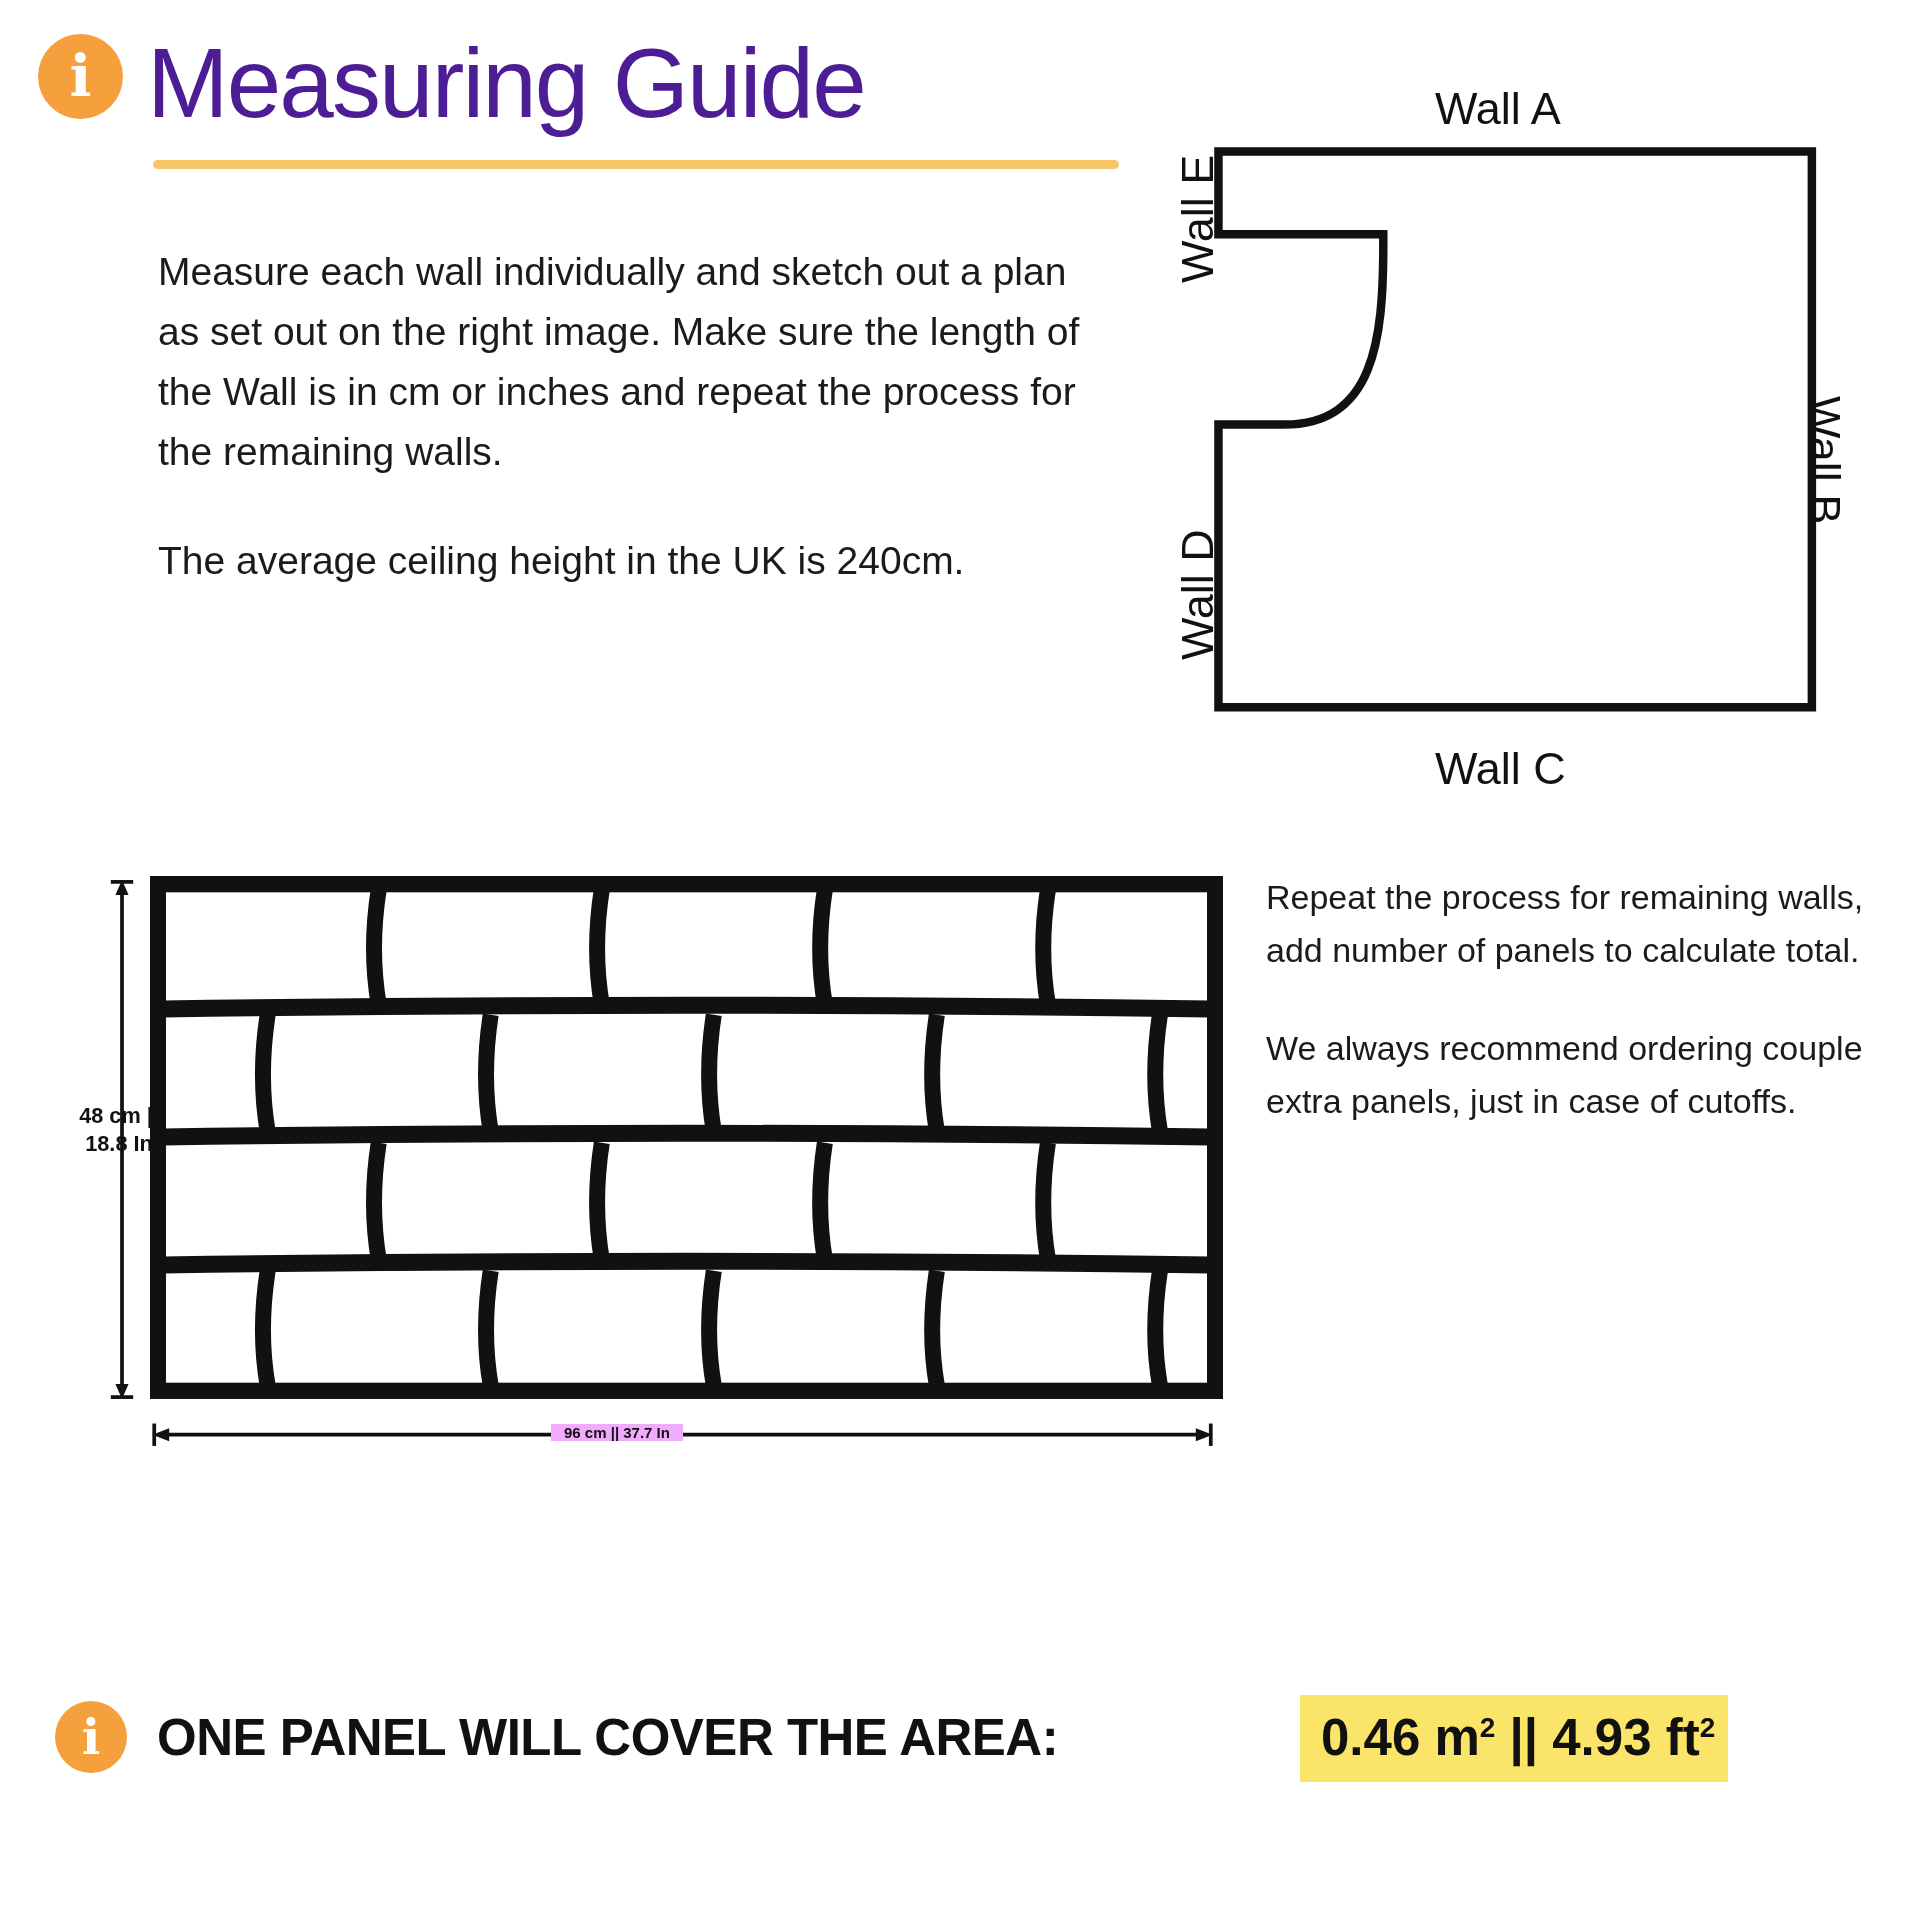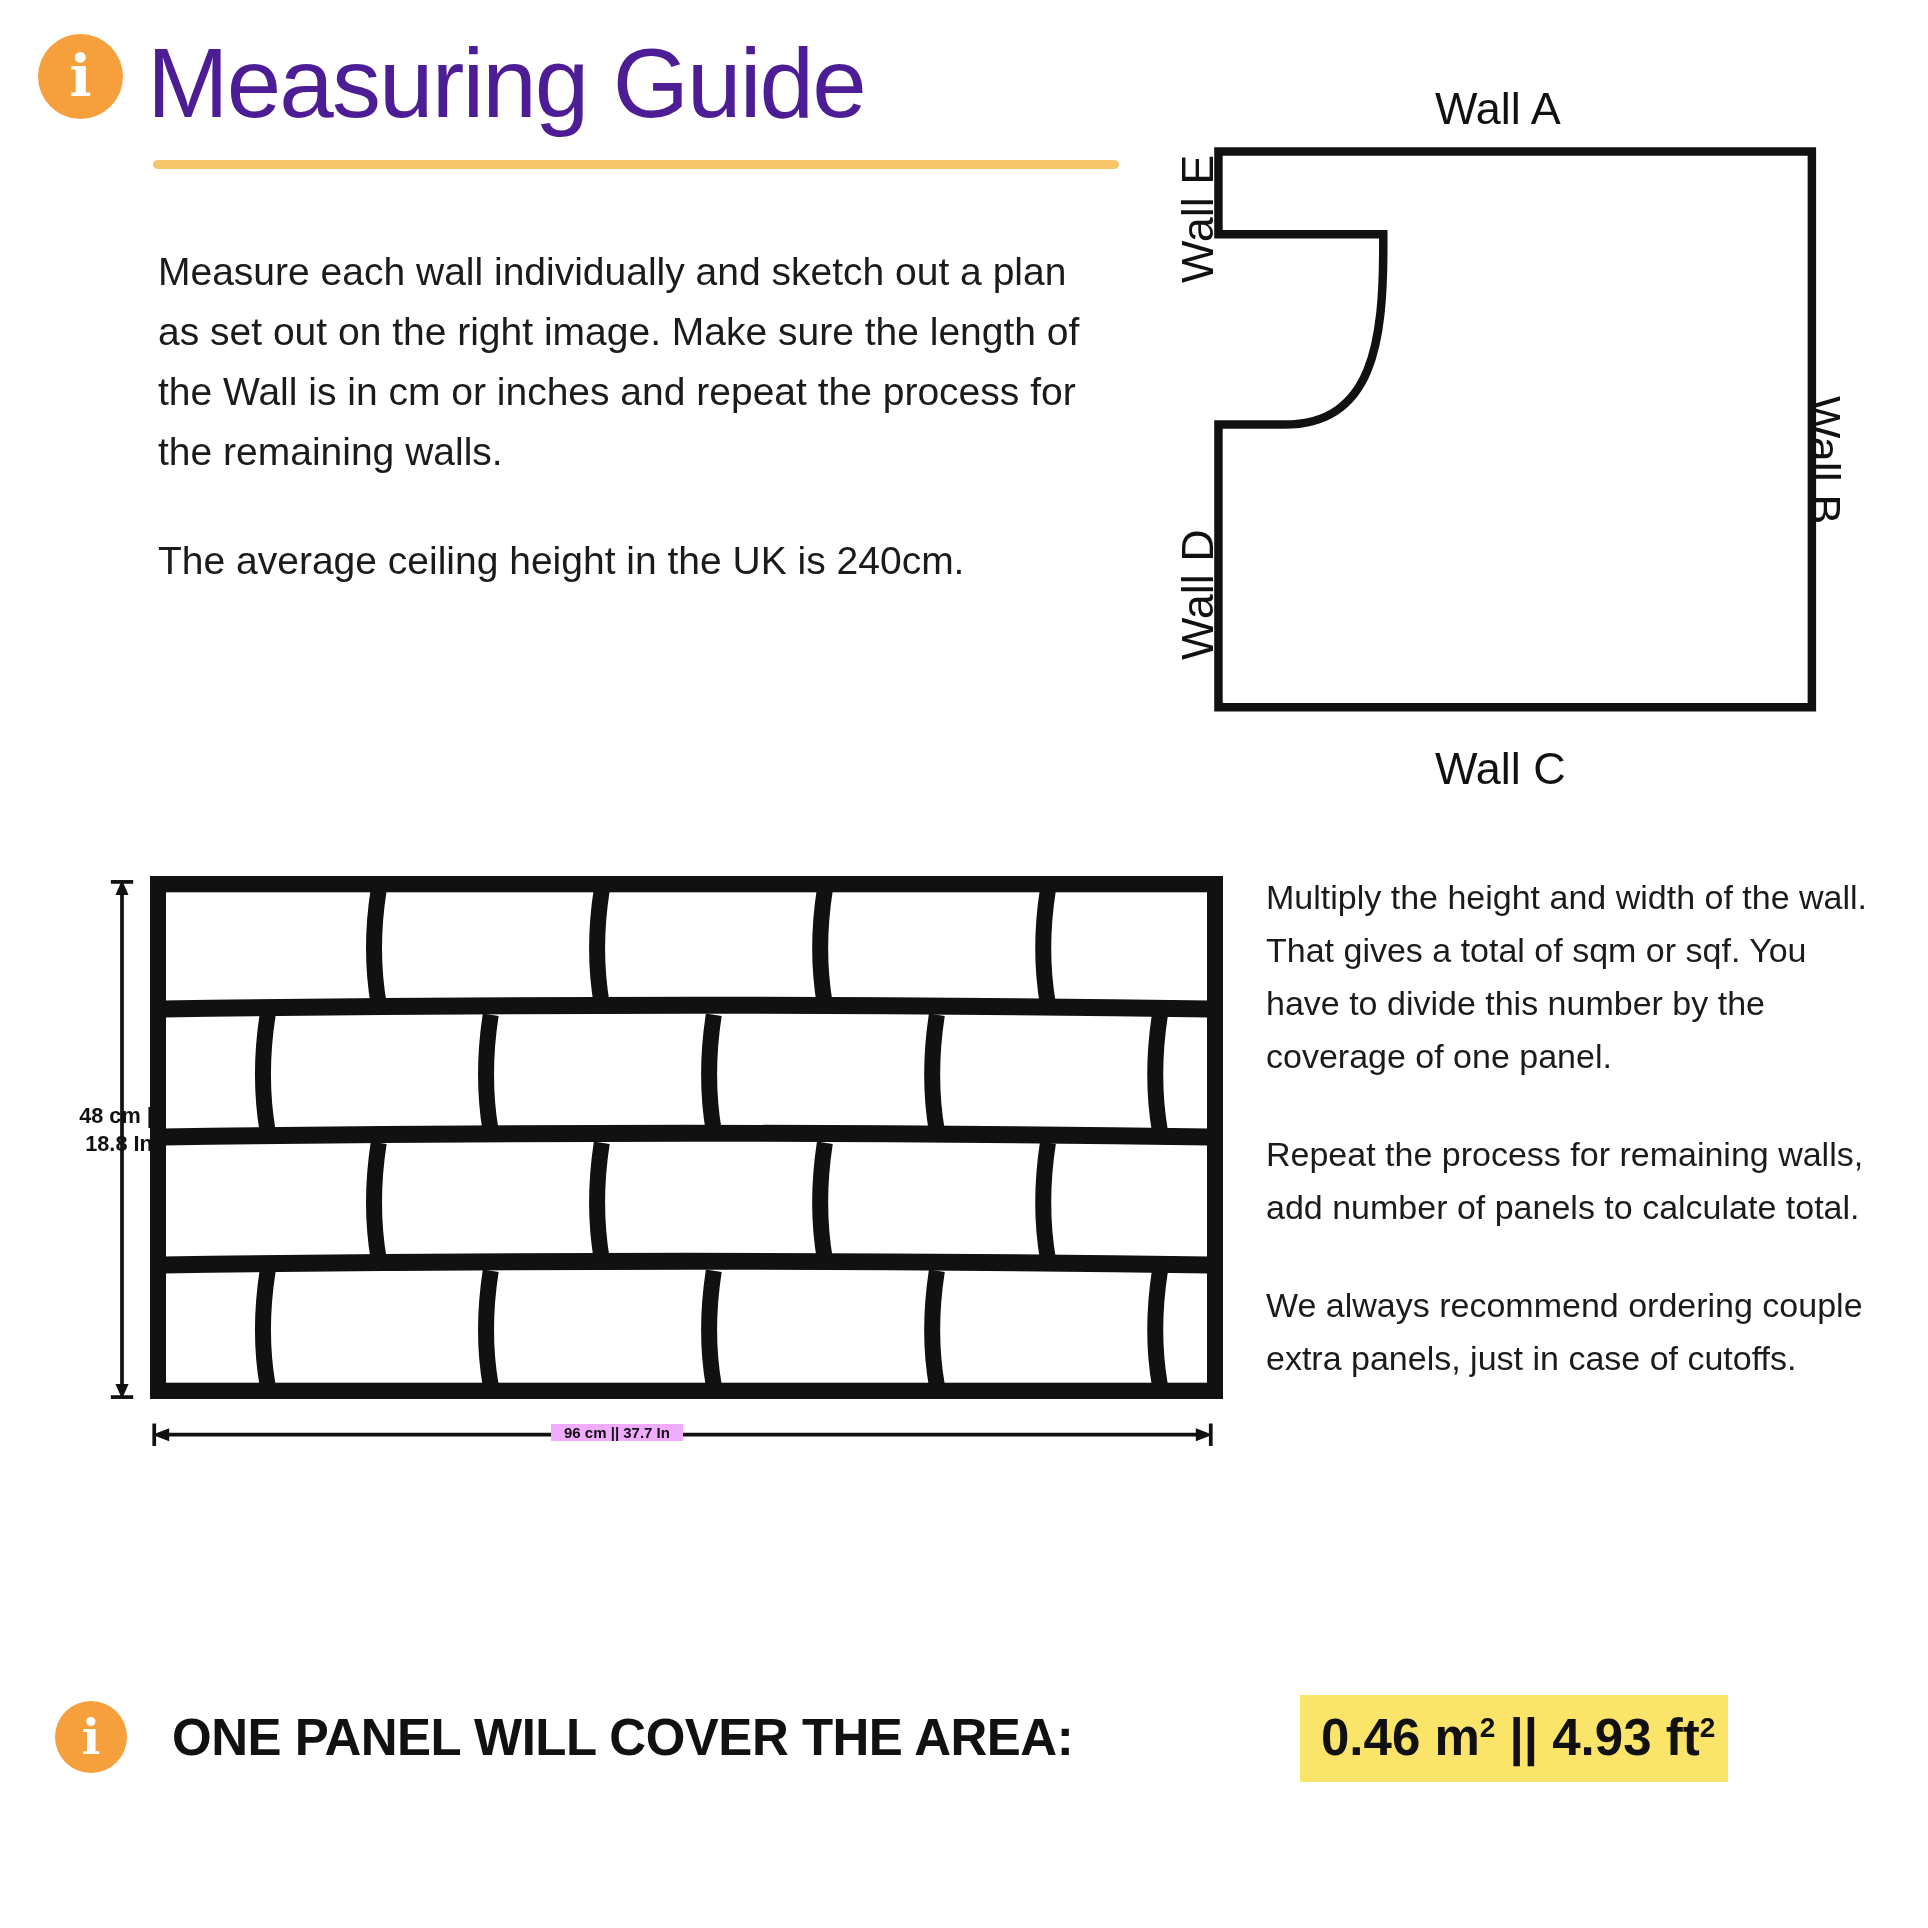--- a/index.html
+++ b/index.html
@@ -173,21 +173,20 @@
     line-height: 72px;
   }
   #footer-text {
     position: absolute;
     left: 102px;
     top: 13px;
     font-size: 51px;
     font-weight: bold;
     letter-spacing: -0.5px;
     white-space: nowrap;
-    margin-left: 15px;
   }
   #footer-highlight {
     position: absolute;
     left: 1245px;
     top: 0px;
     background: #FBE46A;
     padding: 13px 13px 15px 21px;
     font-size: 51px;
     font-weight: bold;
     white-space: nowrap;
@@ -284,21 +283,20 @@
       <polygon points="2,34 20,27 20,41" fill="#111111"></polygon>
       <polygon points="1138,34 1120,27 1120,41" fill="#111111"></polygon>
       <line x1="4" y1="22" x2="4" y2="46" stroke="#111111" stroke-width="4"></line>
       <line x1="1136" y1="22" x2="1136" y2="46" stroke="#111111" stroke-width="4"></line>
     </svg>
     <div id="width-label">96 cm || 37.7 In</div>
   </div>
 </div>
 
 <div id="side-text">
-  <p>Multiply the height and width of the wall. That gives a total of sqm or sqf. You have to divide this number by the coverage of one panel.</p>
   <p>Repeat the process for remaining walls, add number of panels to calculate total.</p>
   <p>We always recommend ordering couple extra panels, just in case of cutoffs.</p>
 </div>
 
 <div id="footer">
   <span class="info-badge">i</span>
   <div id="footer-text">ONE PANEL WILL COVER THE AREA:</div>
   <div id="footer-highlight">
     <span>0.46 m</span><sup>2</sup><span> || </span><span>4.93 ft</span><sup>2</sup>
   </div>

